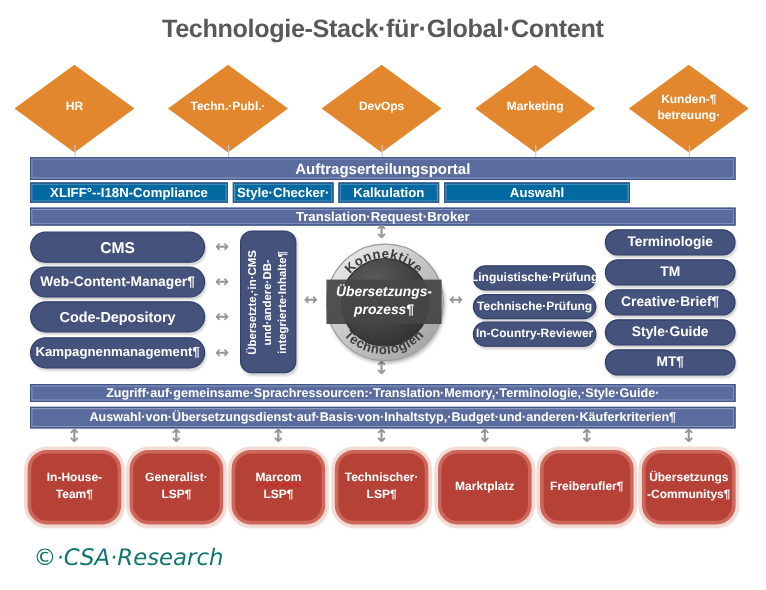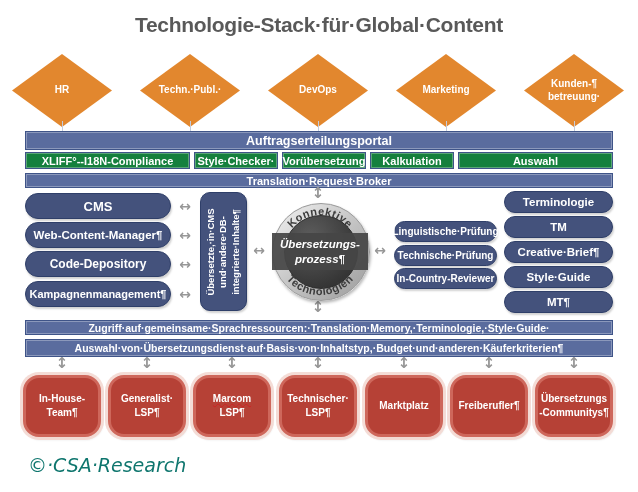--- a/index.html
+++ b/index.html
@@ -21,21 +21,21 @@
        box-shadow:inset 0 0 0 1px rgba(255,255,255,.30);
        color:#fff;font-weight:bold;text-align:center;
        display:flex;align-items:center;justify-content:center;}
   .bar-portal{top:131px;height:19px;font-size:12.5px;}
   .bar-broker{top:173px;height:15px;font-size:11px;}
   .bar-shared{top:320px;height:15px;font-size:10.5px;}
   .bar-select{top:339px;height:18px;font-size:10.5px;}
 
   
   .modrow{position:absolute;left:25px;top:152px;width:588px;height:17px;display:flex;gap:4px;}
-  .modbox{box-sizing:border-box;background:#15803d;border:1px solid #3F5488;
+  .modbox{box-sizing:border-box;background:#0369a1;border:1px solid #3F5488;
           box-shadow:inset 0 0 0 1px rgba(255,255,255,.30);
           color:#fff;font-weight:bold;font-size:11px;
           display:flex;align-items:center;justify-content:center;}
 
   
   .pill{position:absolute;box-sizing:border-box;background:#44527C;border:1px solid #2F3F69;
         border-radius:14px;color:#fff;font-weight:bold;
         display:flex;align-items:center;justify-content:center;text-align:center;
         box-shadow:1px 2px 2px rgba(0,0,0,.18);}
   .src{left:25px;width:146px;height:26px;font-size:11.5px;}
@@ -99,21 +99,20 @@
   <div class="dline" style="left:62px"></div>
   <div class="dline" style="left:190px"></div>
   <div class="dline" style="left:318px"></div>
   <div class="dline" style="left:446px"></div>
   <div class="dline" style="left:574px"></div>
 
   <div class="bar bar-portal">Auftragserteilungsportal</div>
   <div class="modrow">
     <div class="modbox" style="width:165px">XLIFF°--I18N-Compliance</div>
     <div class="modbox" style="width:84px">Style·Checker·</div>
-    <div class="modbox" style="width:84px">Vorübersetzung</div>
     <div class="modbox" style="width:84px">Kalkulation</div>
     <div class="modbox" style="width:155px">Auswahl</div>
   </div>
   <div class="bar bar-broker">Translation·Request·Broker</div>
 
   <div class="pill src" style="top:193px;font-size:13px">CMS</div>
   <div class="pill src" style="top:222px">Web-Content-Manager¶</div>
   <div class="pill src" style="top:251px;font-size:12px">Code-Depository</div>
   <div class="pill src" style="top:281px;font-size:11px">Kampagnenmanagement¶</div>
 

